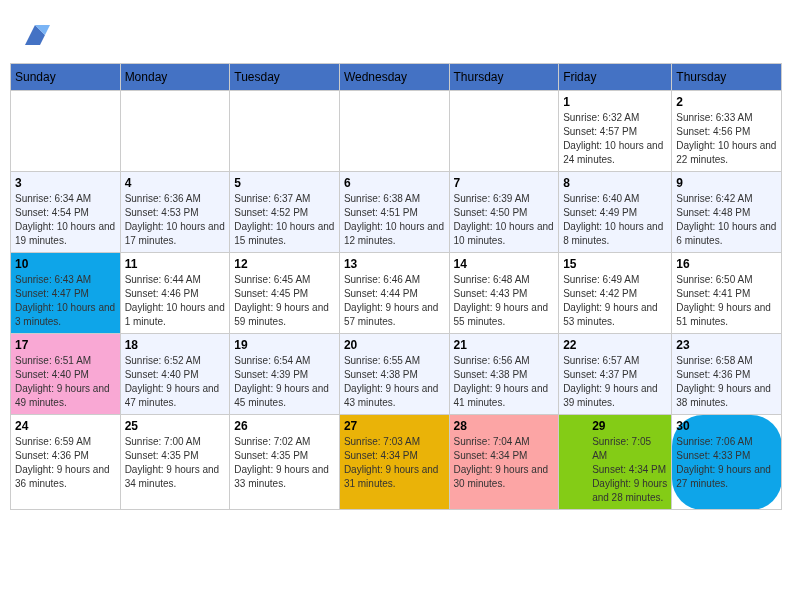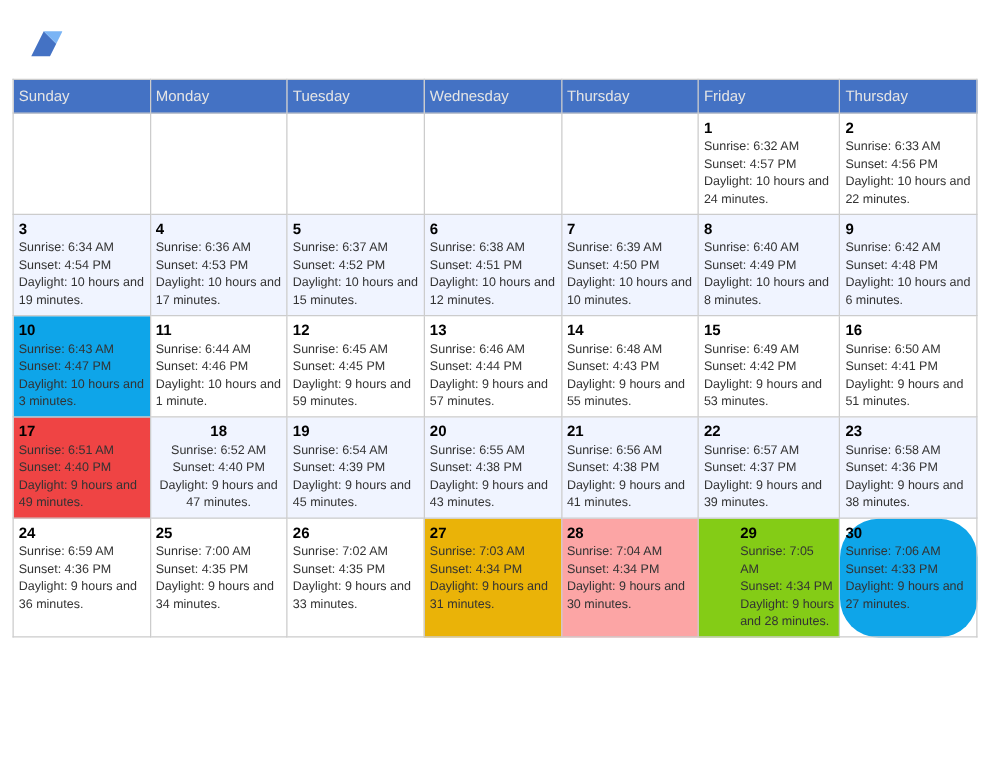--- a/index.html
+++ b/index.html
@@ -53,21 +53,21 @@
       color: #555;
     }
     .calendar {
       width: 100%;
       border-collapse: collapse;
       margin-top: 8px;
       font-size: 11px;
     }
     .calendar th {
       background-color: #4472c4;
-      color: #e5e5e5;
+      color: #000000;
       padding: 6px 4px;
       text-align: left;
       font-size: 12px;
       font-weight: normal;
       border: 1px solid #ccc;
     }
     .calendar td {
       vertical-align: top;
       padding: 4px 4px 4px 4px;
       border: 1px solid #ccc;
@@ -230,27 +230,27 @@
 Daylight: 9 hours and 53 minutes.</div>
         </td>
         <td style="background: rgb(255, 255, 255);">
           <span class="day-num">16</span>
           <div class="day-info" style="white-space: pre-line;">Sunrise: 6:50 AM
 Sunset: 4:41 PM
 Daylight: 9 hours and 51 minutes.</div>
         </td>
       </tr>
       <tr>
-        <td style="background: #ef4444;">
+        <td style="background: #f9a8d4;">
           <span class="day-num">17</span>
           <div class="day-info" style="white-space: pre-line;">Sunrise: 6:51 AM
 Sunset: 4:40 PM
 Daylight: 9 hours and 49 minutes.</div>
         </td>
-        <td style="background: rgb(240, 244, 255); text-align: center;">
+        <td style="background: rgb(240, 244, 255);">
           <span class="day-num">18</span>
           <div class="day-info" style="white-space: pre-line;">Sunrise: 6:52 AM
 Sunset: 4:40 PM
 Daylight: 9 hours and 47 minutes.</div>
         </td>
         <td style="background: rgb(240, 244, 255);">
           <span class="day-num">19</span>
           <div class="day-info" style="white-space: pre-line;">Sunrise: 6:54 AM
 Sunset: 4:39 PM
 Daylight: 9 hours and 45 minutes.</div>

